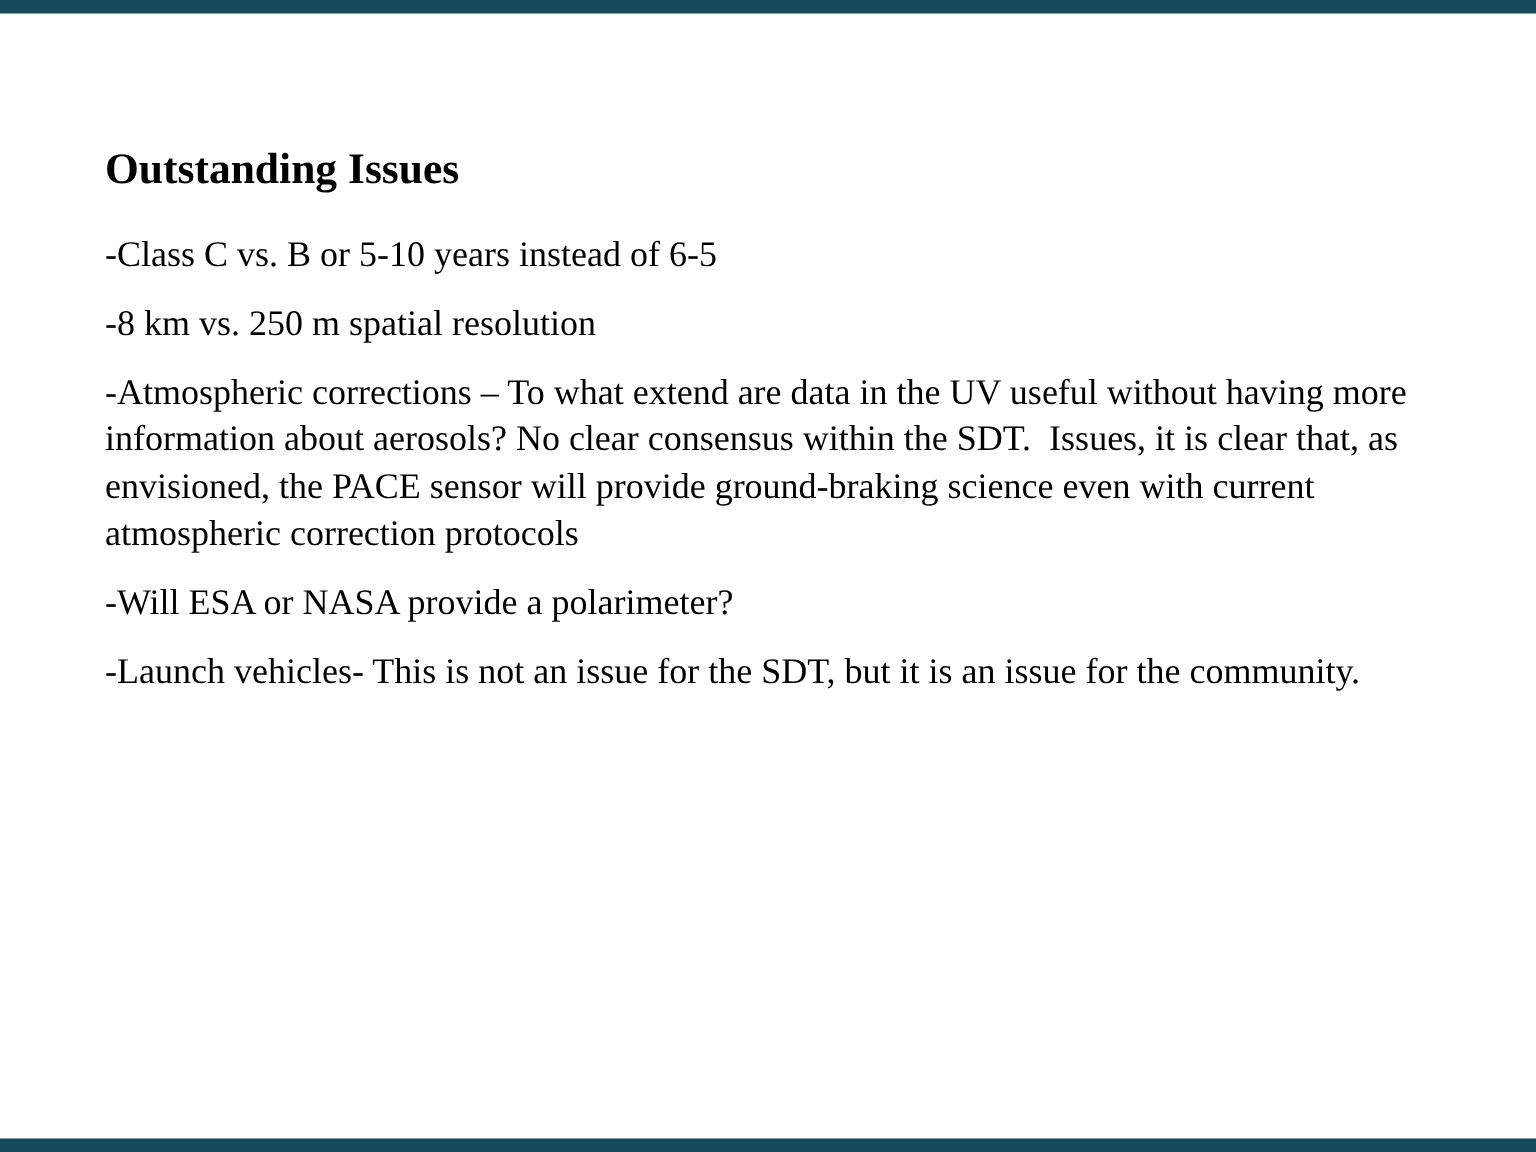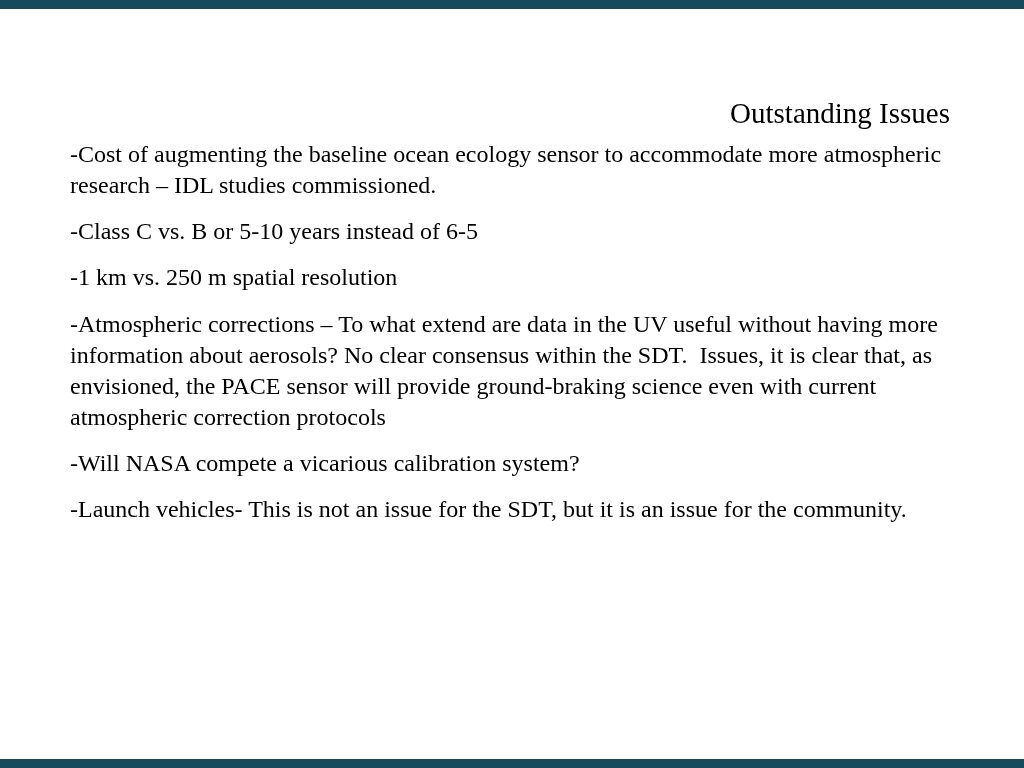--- a/index.html
+++ b/index.html
@@ -25,41 +25,40 @@
   .edge-bar.top { top: 0; }
   .edge-bar.bottom { bottom: 0; }
   .slide-content {
     position: absolute;
     top: 96px;
     left: 70px;
     width: 880px;
   }
   .slide-title {
     font-size: 29px;
-    font-weight: normal;
-    text-align: right;
-    margin: 0 0 8px 0;
+    font-weight: bold;
+    text-align: left;
+    margin: 0 0 24px 0;
     line-height: 1.2;
   }
   .slide-paragraph {
     font-size: 24px;
     line-height: 1.3;
     margin: 0 0 15px 0;
     white-space: pre-wrap;
   }
 </style>
 </head>
 <body>
 
 <div class="edge-bar top"></div>
 
 <div class="slide-content">
   <h1 class="slide-title">Outstanding Issues</h1>
 
-  <p class="slide-paragraph">-Cost of augmenting the baseline ocean ecology sensor to accommodate more atmospheric research – IDL studies commissioned.</p>
   <p class="slide-paragraph">-Class C vs. B or 5-10 years instead of 6-5</p>
-  <p class="slide-paragraph">-1 km vs. 250 m spatial resolution</p>
+  <p class="slide-paragraph">-8 km vs. 250 m spatial resolution</p>
   <p class="slide-paragraph">-Atmospheric corrections – To what extend are data in the UV useful without having more information about aerosols? No clear consensus within the SDT.  Issues, it is clear that, as envisioned, the PACE sensor will provide ground-braking science even with current atmospheric correction protocols</p>
-  <p class="slide-paragraph">-Will NASA compete a vicarious calibration system?</p>
+  <p class="slide-paragraph">-Will ESA or NASA provide a polarimeter?</p>
   <p class="slide-paragraph">-Launch vehicles- This is not an issue for the SDT, but it is an issue for the community.</p>
 </div>
 
 <div class="edge-bar bottom"></div>
 
 </body></html>

